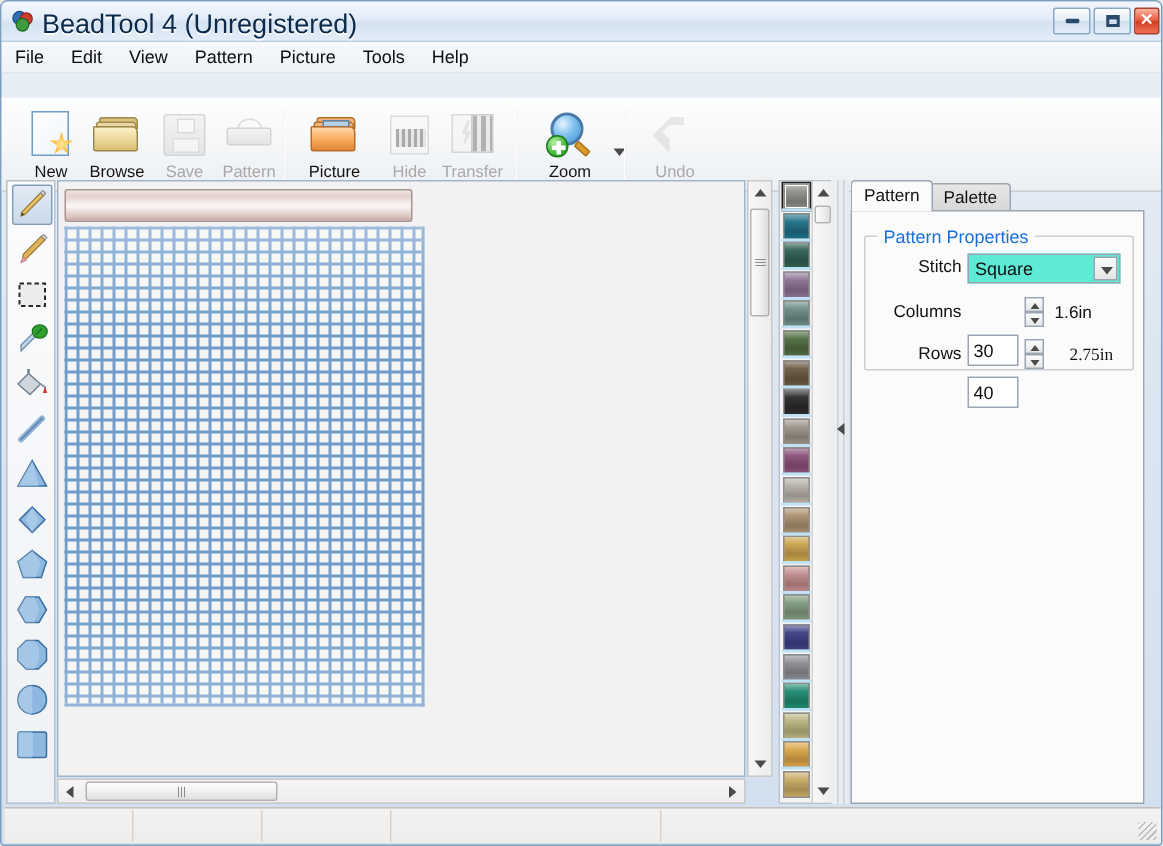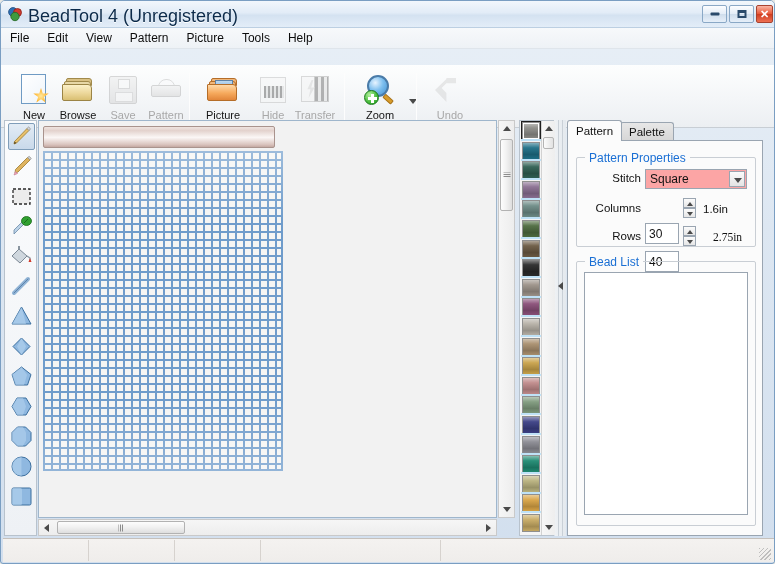--- a/index.html
+++ b/index.html
@@ -281,21 +281,21 @@
     position: absolute; left: 7px; top: 10px; width: 164px; height: 243px;
     background: #fff; border: 1px solid #9aa5b1;
   }
 
   .fld-label { position: absolute; font-size: 11.5px; color: #111; text-align: right; }
   .textbox {
     position: absolute; background: #fff; border: 1px solid #9aa5b1;
     font-size: 12px; color: #111; padding: 2px 3px; font-family: "Liberation Sans", sans-serif; margin-top: 25px;
   }
   .combo {
-    position: absolute; background: #fca5a5; border: 1px solid #9aa5b1;
+    position: absolute; background: #5eead4; border: 1px solid #9aa5b1;
     font-size: 12px; color: #111;
   }
   .combo .val { position:absolute; left:4px; top:2px; }
   .combo .btn {
     position: absolute; right: 1px; top: 1px; width: 16px; height: 16px;
     background: linear-gradient(180deg,#fbfbfb 0%,#e4e4e4 100%);
     border: 1px solid #9aa5b1;
   }
   .combo .btn .tri-down { position:absolute; left:4px; top:6px; }
   .spin { position: absolute; width: 13px; height: 20px; }
@@ -700,24 +700,20 @@
           <div class="up">
               <span class="t"></span>
             </div>
           <div class="dn">
               <span class="t"></span>
             </div>
         </div>
         <div class="sizetext" style="left:136px; top:73px;font-family:Liberation Serif, serif;">2.75in</div>
       </div>
 
-      <div class="groupbox" id="gb-beadlist">
-        <div class="gb-title">Bead List</div>
-        <div id="beadlist-box"></div>
-      </div>
 
     </div>
   </div>
 
   <div id="statusbar">
     <div class="status-cell" style="left:0px;   width:86px;"></div>
     <div class="status-cell" style="left:86px;  width:86px;"></div>
     <div class="status-cell" style="left:172px; width:86px;"></div>
     <div class="status-cell" style="left:258px; width:180px;"></div>
     <div class="status-cell" style="left:438px; width:333px; border-right:none;"></div>

